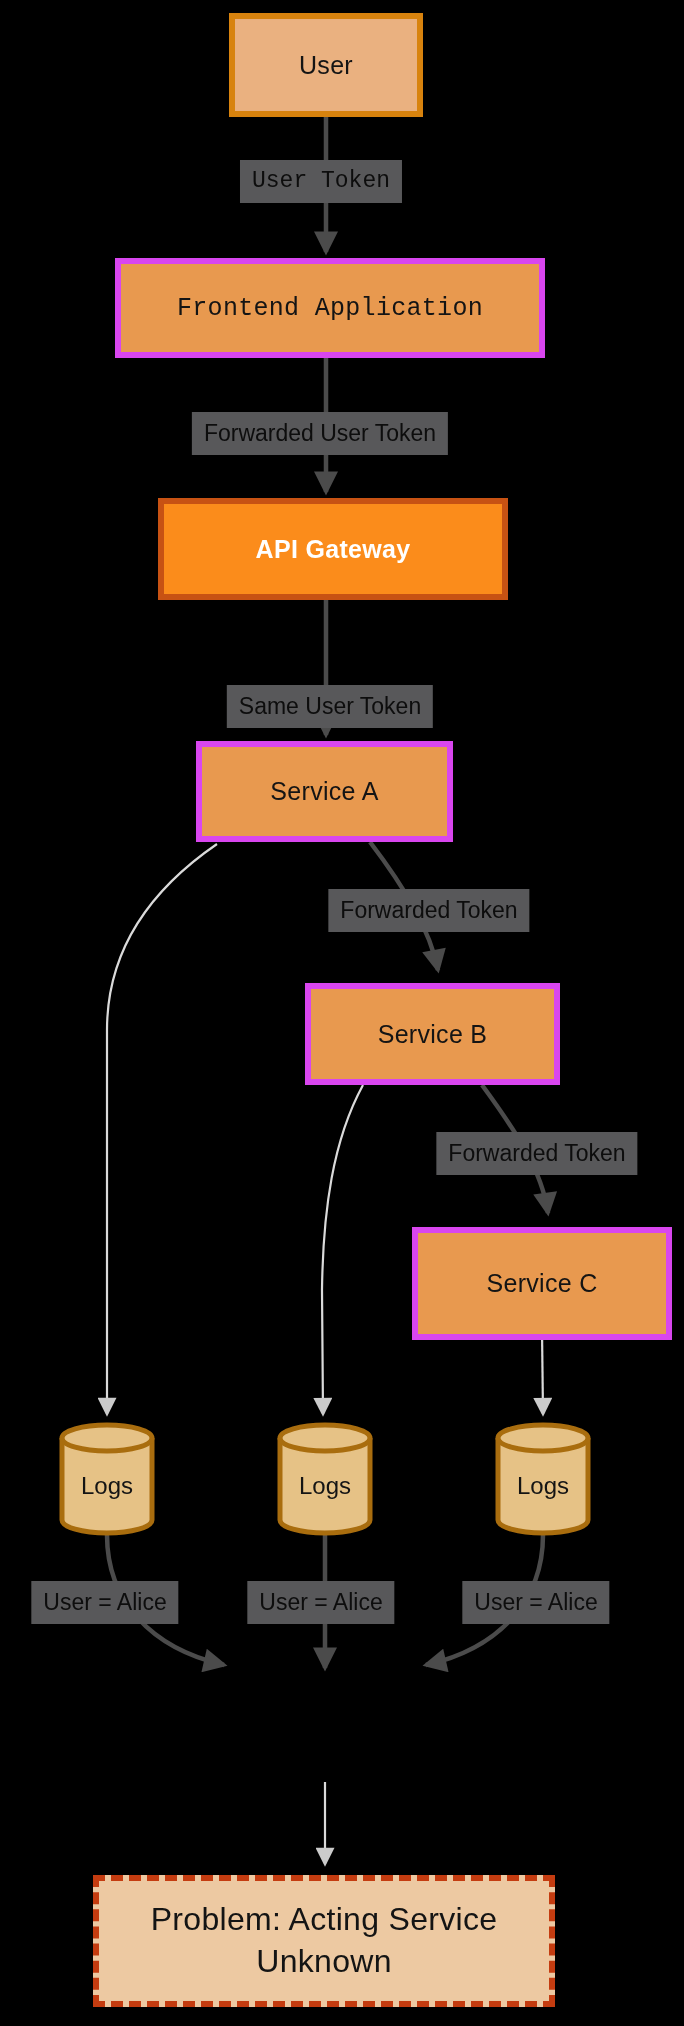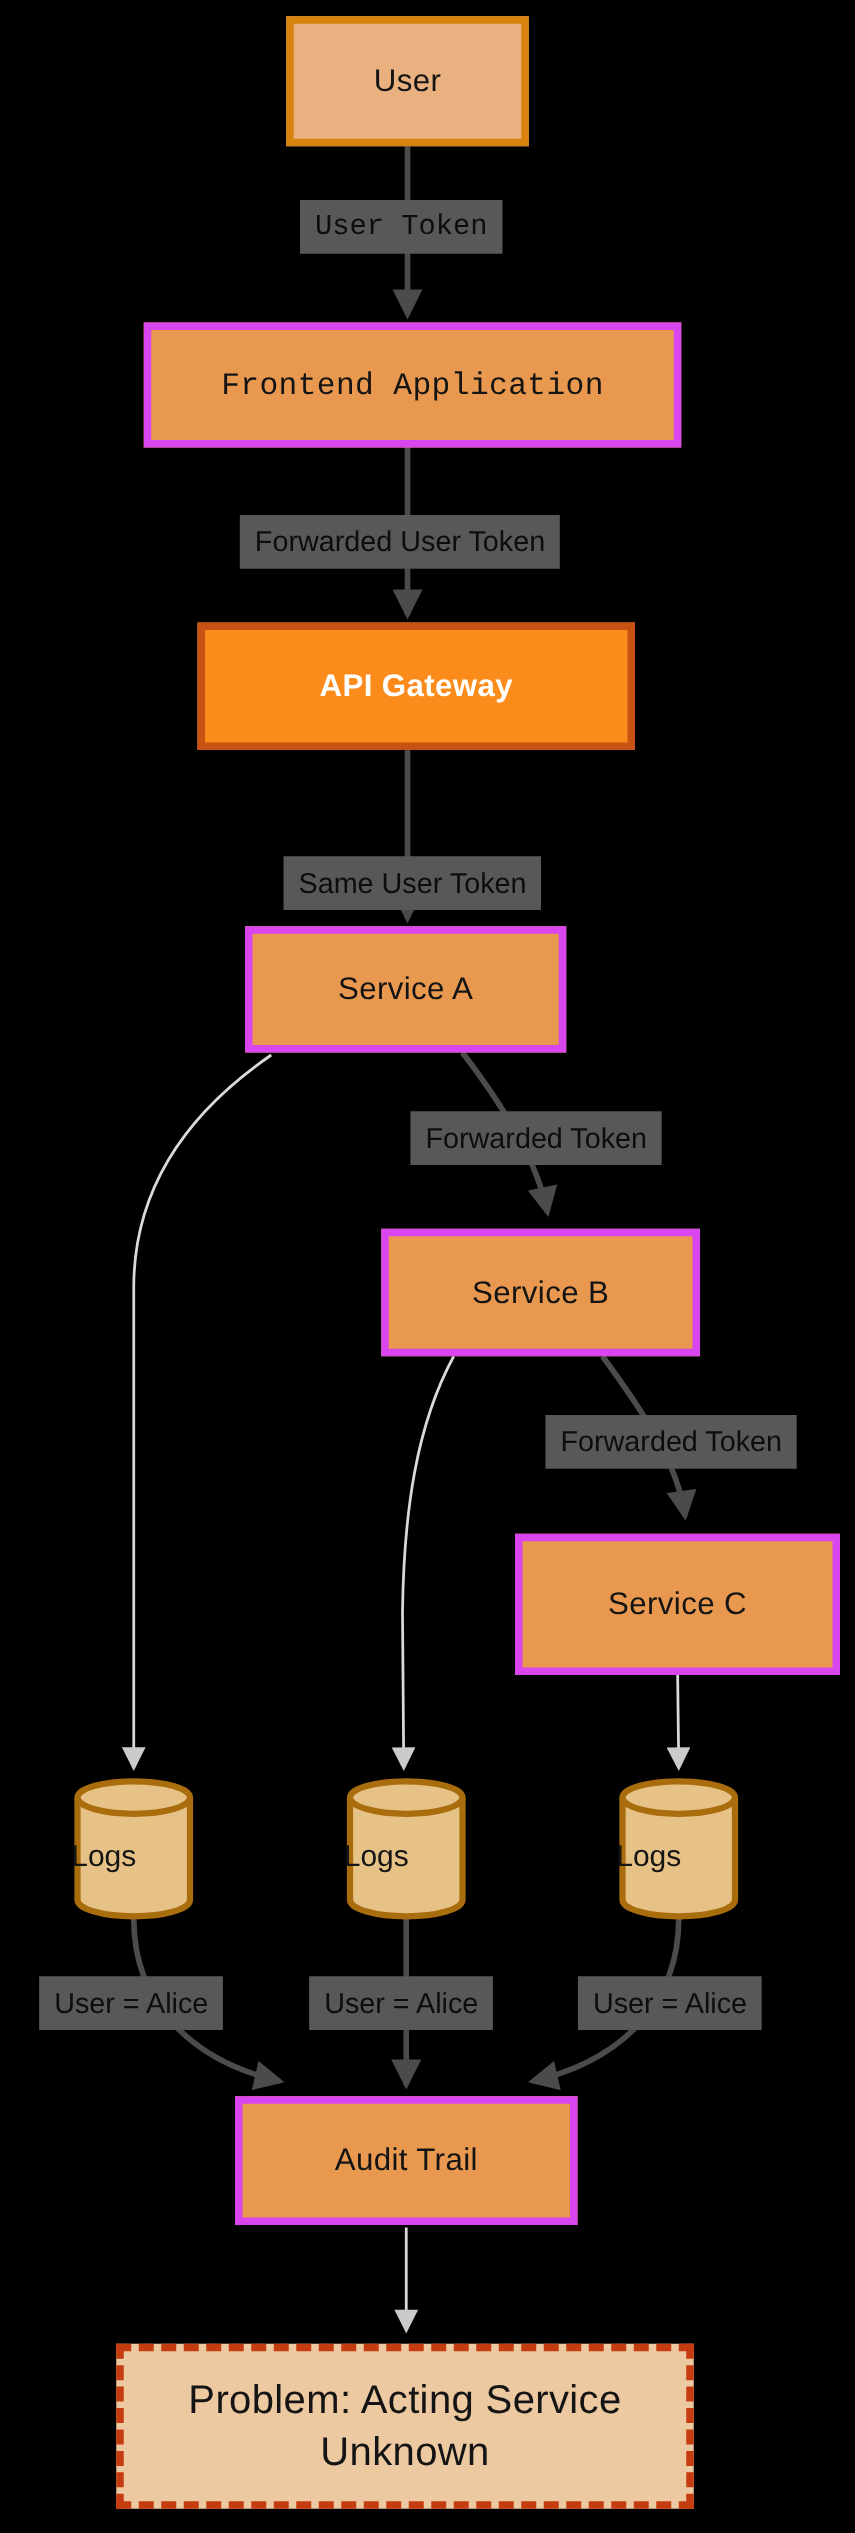--- a/index.html
+++ b/index.html
@@ -36,20 +36,21 @@
     background:#58585a;
     color:#0d0d0d;
     font-size:23px;
     line-height:1.35;
     padding:6px 12px;
     white-space:nowrap;
   }
   .db-label{
     position:absolute;
     width:100px;
+    text-align:center;
     font-size:24px;
     color:#141414;
   }
 </style>
 </head>
 <body>
 
 <div id="stage">
 
   <svg id="edge-layer" width="684" height="2026" viewBox="0 0 684 2026">
@@ -97,21 +98,20 @@
   <div class="node" style="left:115px;top:258px;width:430px;height:100px;font-family:Liberation Mono, monospace;">Frontend Application</div>
 
   <div class="node gateway" style="left:158px;top:498px;width:350px;height:102px;">API Gateway</div>
 
   <div class="node" style="left:196px;top:741px;width:257px;height:101px;">Service A</div>
 
   <div class="node" style="left:305px;top:983px;width:255px;height:102px;">Service B</div>
 
   <div class="node" style="left:412px;top:1227px;width:260px;height:113px;">Service C</div>
 
-  <div class="node" style="left:188px;top:1677px;width:274px;height:103px;">Audit Trail</div>
 
   <div class="node problem" style="left:93px;top:1875px;width:462px;height:132px;">Problem: Acting Service
 Unknown</div>
 
   <div class="db-label" style="left:57px;top:1472px;">Logs</div>
   <div class="db-label" style="left:275px;top:1472px;">Logs</div>
   <div class="db-label" style="left:493px;top:1472px;">Logs</div>
 
   <div class="edge-label" style="left:321px;top:160px;font-family:Liberation Mono, monospace;">User Token</div>
   <div class="edge-label" style="left:320px;top:412px;">Forwarded User Token</div>

